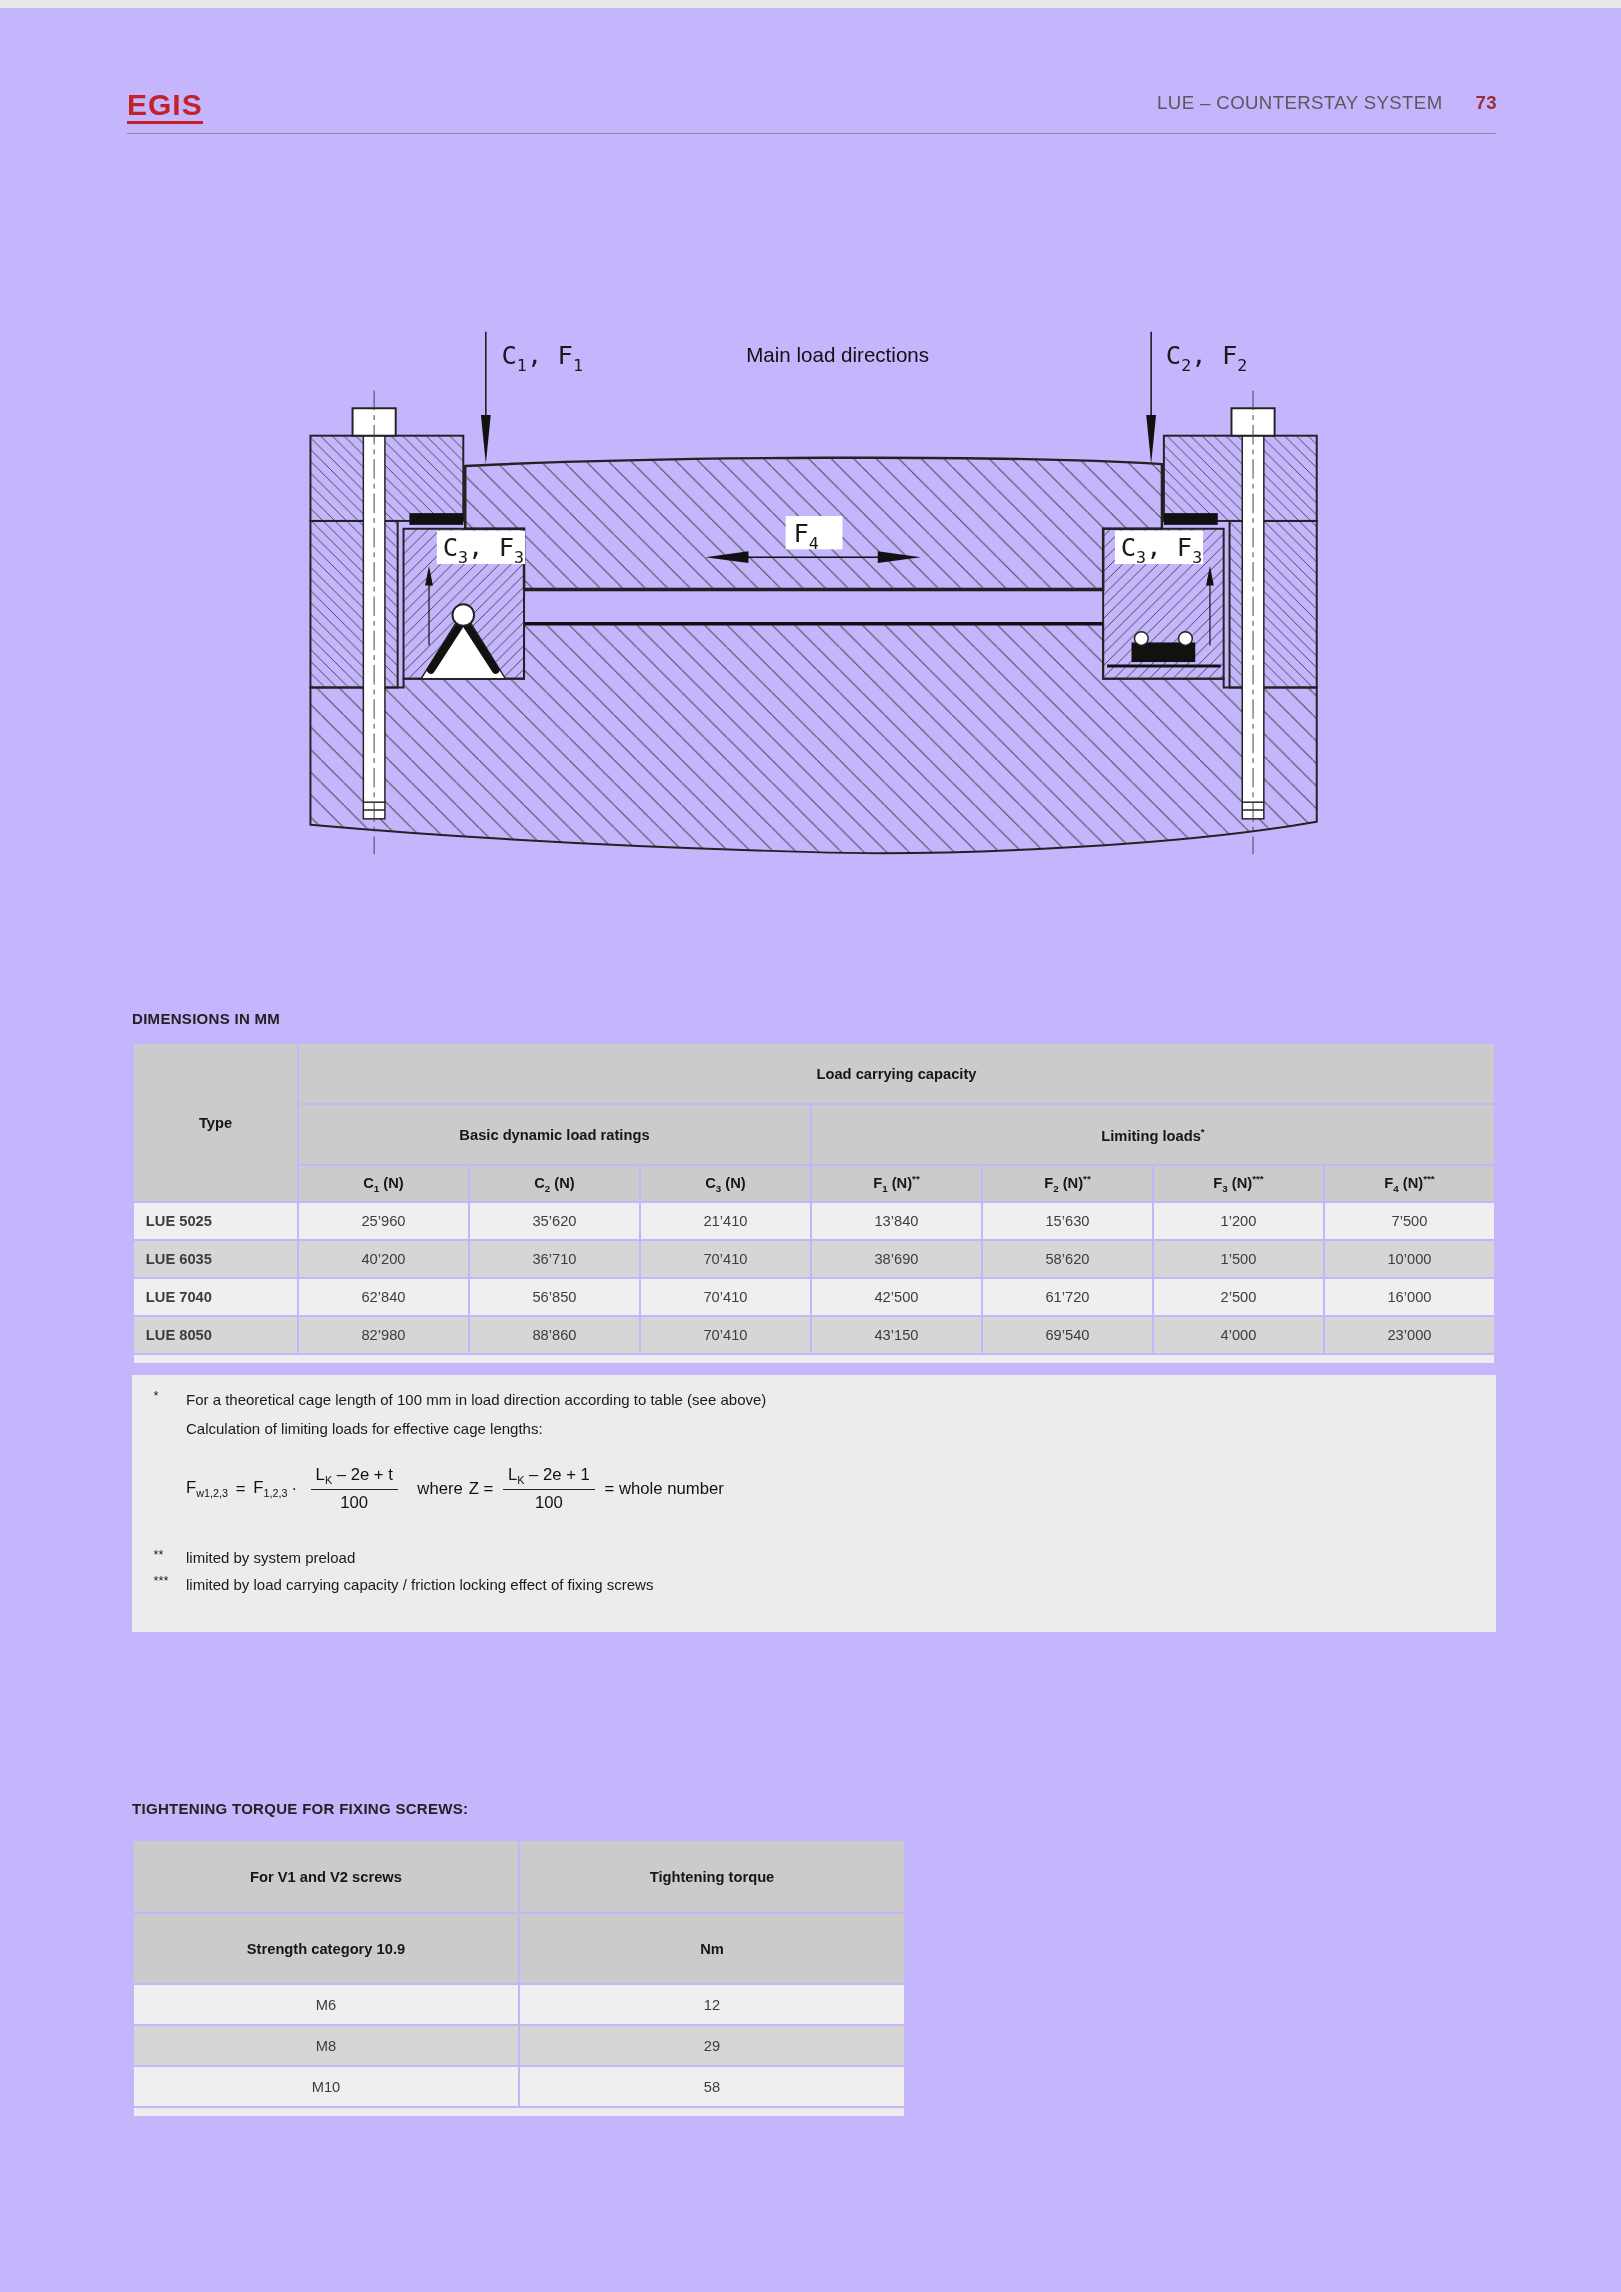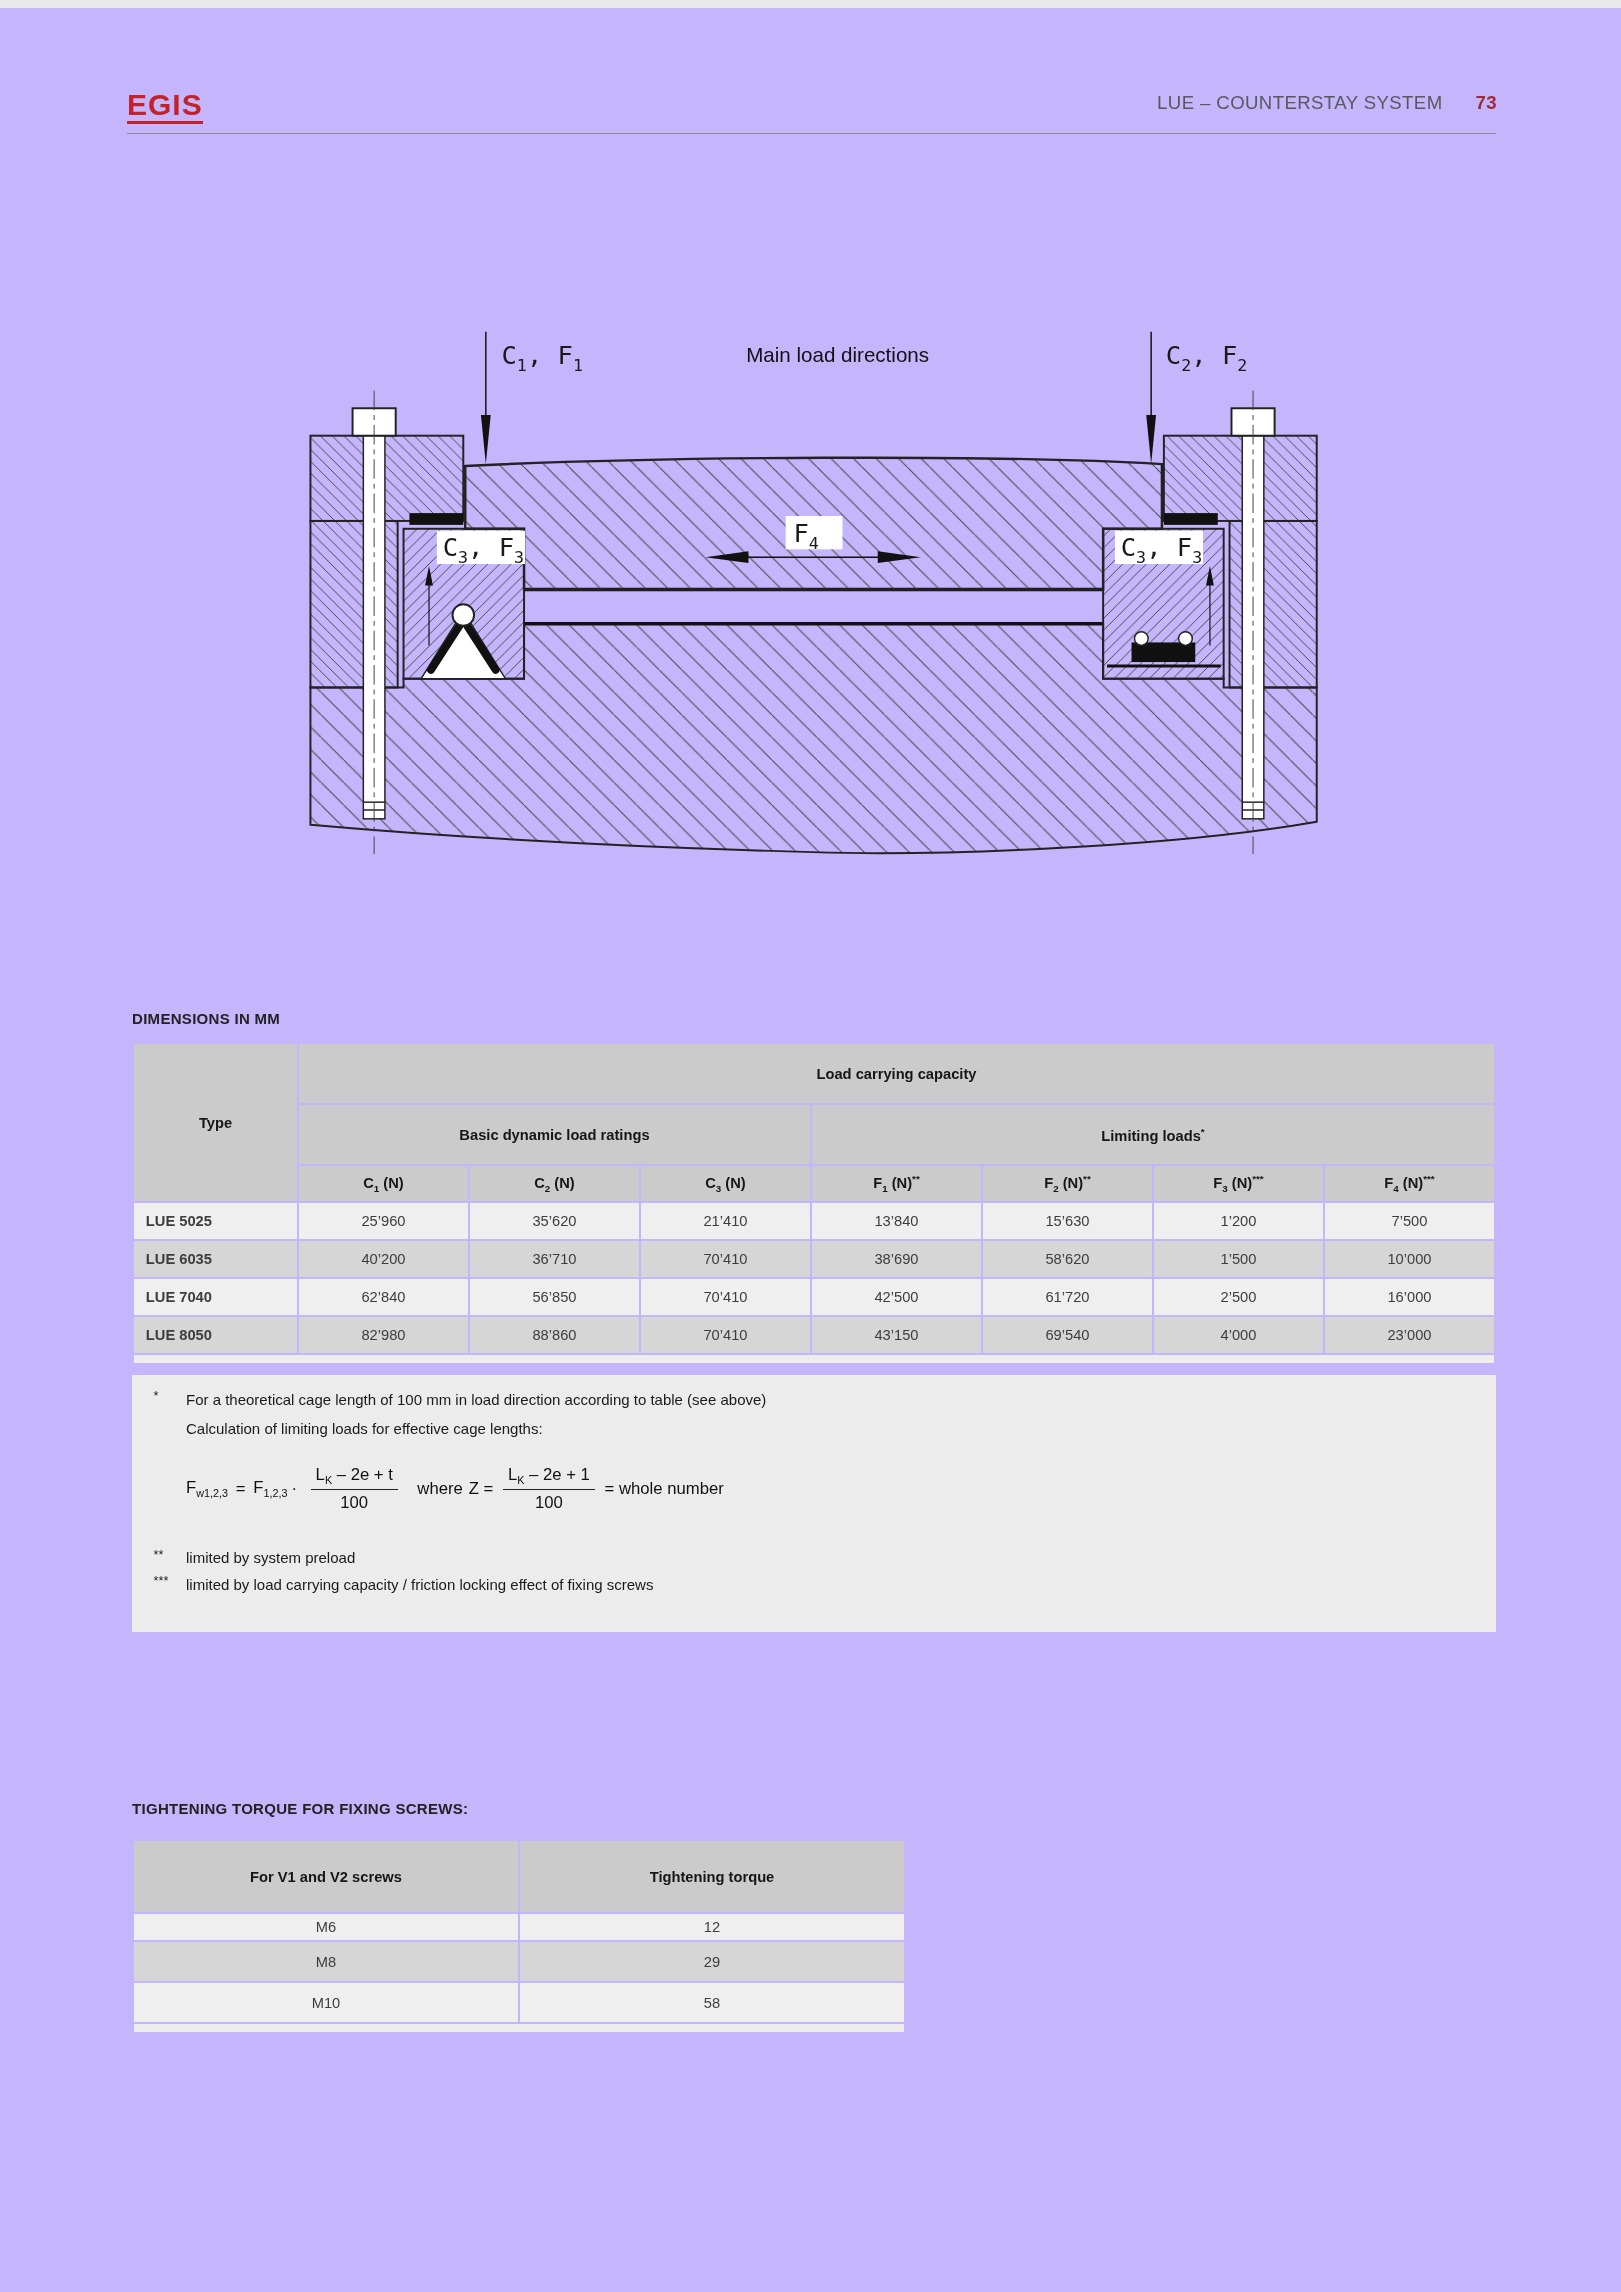--- a/index.html
+++ b/index.html
@@ -255,21 +255,25 @@
   <table class="datatable torque-table">
     <colgroup>
         <col style="width:380px;">
         <col style="width:380px;">
       </colgroup>
     <tbody>
         <tr style="height:71px;">
       <th>For V1 and V2 screws</th>
       <th>Tightening torque</th>
     </tr>
-    <tr class="r-light" style="height:26px;">
+    <tr style="height:69px;">
+      <th>Strength category 10.9</th>
+      <th>Nm</th>
+    </tr>
+    <tr class="r-light" style="height:39px;">
       <td>M6</td>
       <td>12</td>
     </tr>
     <tr class="r-dark" style="height:39px;">
       <td>M8</td>
       <td>29</td>
     </tr>
     <tr class="r-light" style="height:39px;">
       <td>M10</td>
       <td>58</td>

